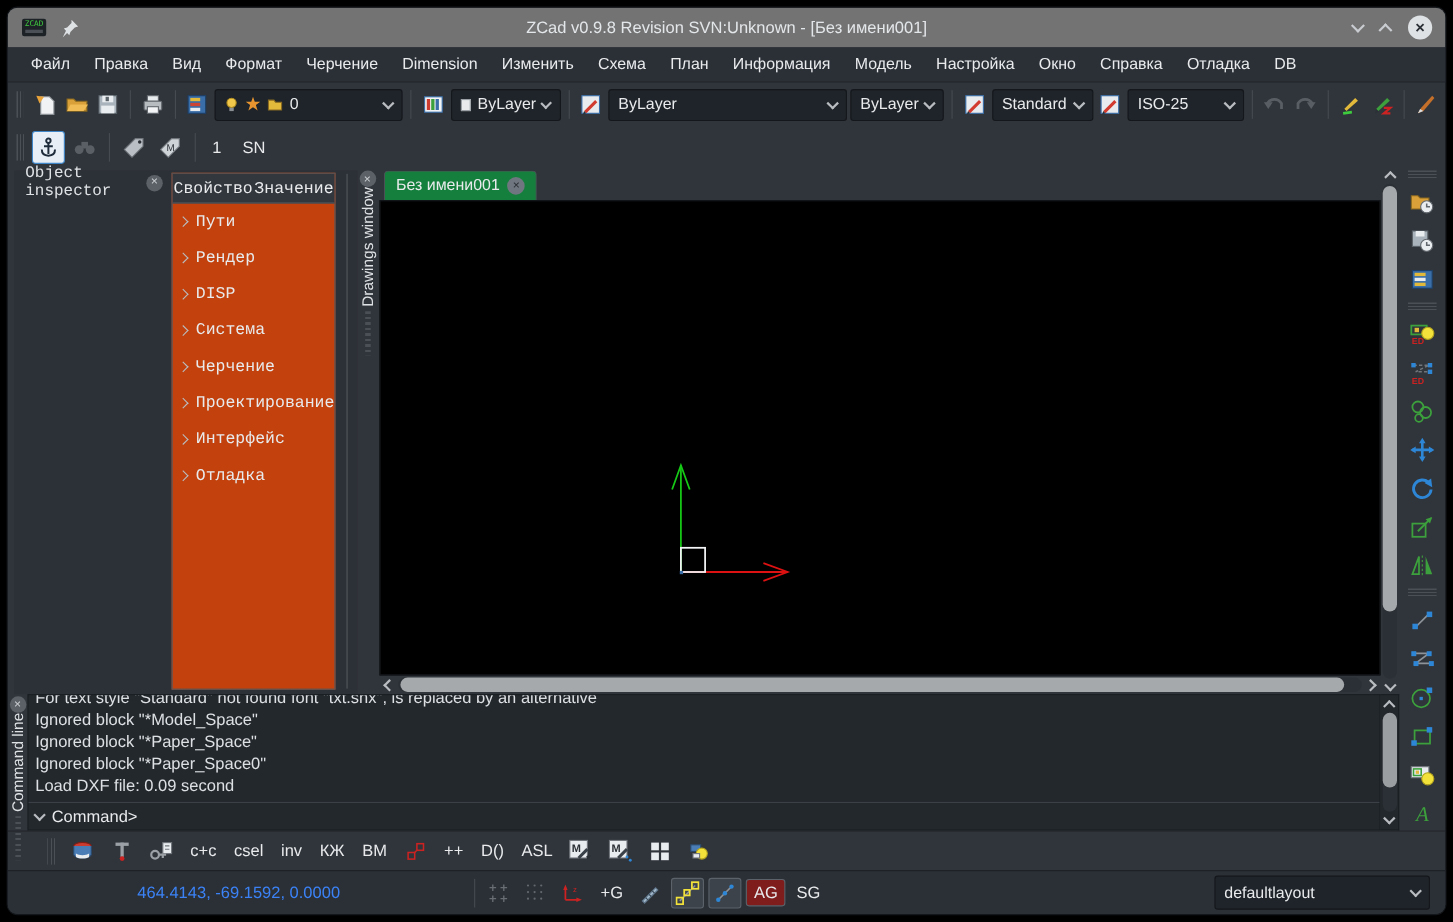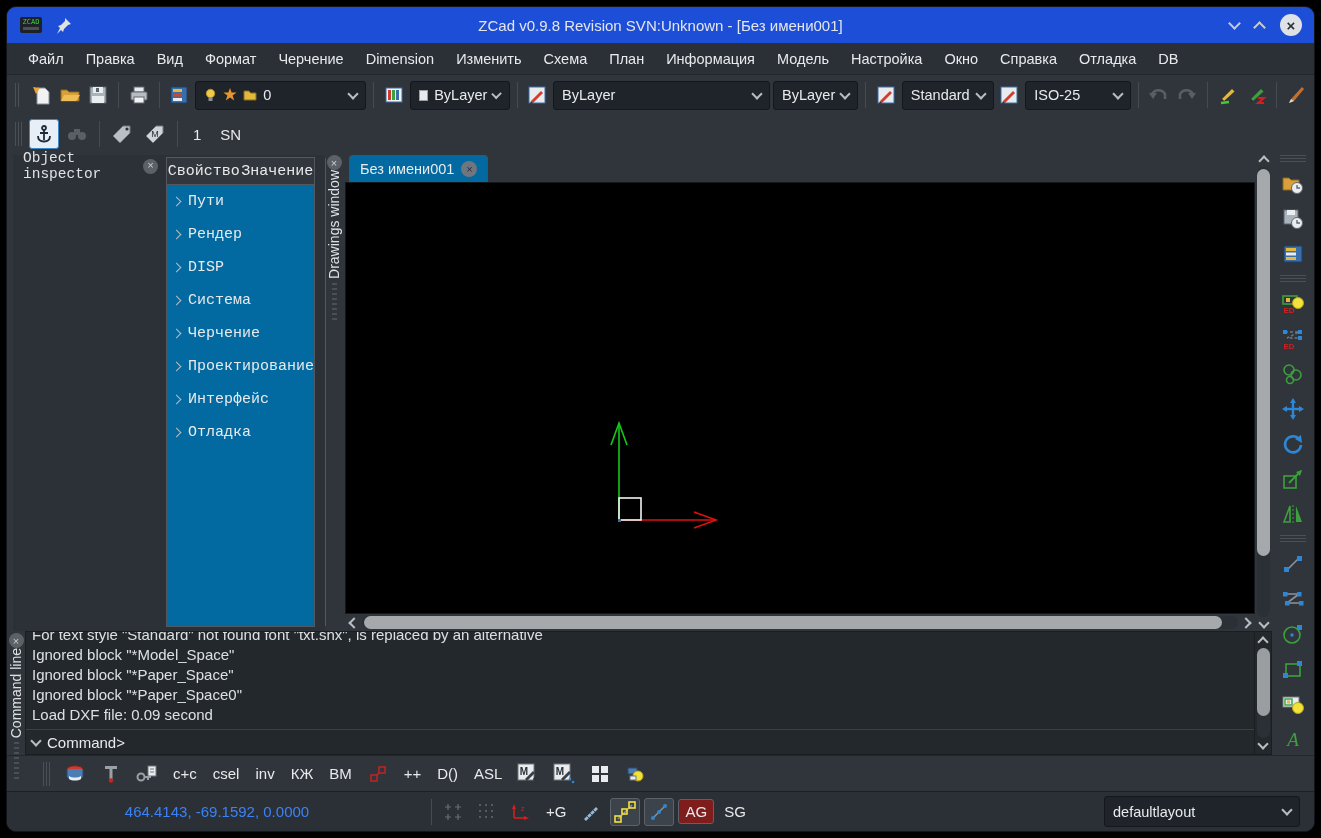--- a/index.html
+++ b/index.html
@@ -1,21 +1,21 @@
 <!DOCTYPE html>
 <html><head>
 <meta charset="utf-8">
 <style>
   * { margin:0; padding:0; box-sizing:border-box; }
   html,body { width:1321px; height:838px; background:#000; font-family:"Liberation Sans", sans-serif; overflow:hidden; }
   .window { position:absolute; inset:6px; background:#30353b; border-radius:10px; border:1px solid #13161a;
             display:flex; flex-direction:column; overflow:hidden; color:#e8eaec; }
 
   
-  .titlebar { height:36px; background:#1d4ed8; display:flex; align-items:center; padding:0 12px; flex:0 0 auto; }
+  .titlebar { height:36px; background:#737373; display:flex; align-items:center; padding:0 12px; flex:0 0 auto; }
   .titlebar .title { position:absolute; left:0; right:0; text-align:center; font-size:15px; color:#e4e7ea; pointer-events:none; }
   .winbtns { margin-left:auto; display:flex; align-items:center; gap:16px; z-index:2; }
   .chev { width:9px; height:9px; border-right:2px solid #c9ccd0; border-bottom:2px solid #c9ccd0; }
   .chev.down { transform:rotate(45deg); margin-top:-4px; }
   .chev.up { transform:rotate(-135deg); margin-top:4px; }
   .closebtn { width:22px; height:22px; border-radius:50%; background:#dfe2e5; color:#2b3036; font-size:15px;
               display:flex; align-items:center; justify-content:center; font-weight:bold; }
 
   
   .menubar { height:32px; background:#2b3037; display:flex; align-items:center; padding:0 10px; font-size:14.5px;
@@ -45,41 +45,41 @@
 
   
   .inspector { width:312px; flex:0 0 auto; display:flex; flex-direction:row; margin:2px 0 0 6px;
                background:#2c3137;font-family:Liberation Mono, monospace; }
   .insp-title { height:22px; display:flex; align-items:center; gap:6px; padding:0 4px; }
   .dblline { flex:1; height:7px;
              background:repeating-linear-gradient(to bottom,#4a5056 0 1px,transparent 1px 3px); }
   .insp-title .t { font-size:14.5px; color:#dfe2e5; }
   .xcircle { width:15px; height:15px; border-radius:50%; background:#5b6167; color:#caced2; font-size:11px;
              display:flex; align-items:center; justify-content:center; flex:0 0 auto; }
-  .insp-table { flex:1; margin:2px 10px 4px 4px; border:1px solid #53585e; position:relative;
-                display:flex; flex-direction:column; background:#0369a1; }
+  .insp-table { flex:1; margin:2px 20px 4px 4px; border:1px solid #53585e; position:relative;
+                display:flex; flex-direction:column; background:#c2410c; }
   .insp-head { height:27px; display:flex; border-bottom:1px solid #53585e; background:#32373d; }
   .insp-head div { flex:1; display:flex; align-items:center; justify-content:center; font-size:15px; }
   .insp-col-div { position:absolute; top:0; bottom:0; left:158px; width:1px; background:#53585e; }
   .insp-row { height:33px; display:flex; align-items:center; gap:8px; padding-left:6px; font-size:15px; }
   .row-chev { width:7px; height:7px; border-right:1.6px solid #b9bdc1; border-bottom:1.6px solid #b9bdc1;
               transform:rotate(-45deg); flex:0 0 auto; }
 
   
   .vsplit { width:18px; flex:0 0 auto; display:flex; flex-direction:column; align-items:center; padding-top:2px; }
   .vlabel-wrap { flex:1; display:flex; flex-direction:column; align-items:center; justify-content:flex-start; gap:4px; }
   .vlabel { writing-mode:vertical-rl; transform:rotate(180deg); font-size:14px; color:#dfe2e5; }
   .vdots { width:5px; flex:0 0 40px;
            background:repeating-linear-gradient(to bottom,#4a5056 0 2px,transparent 2px 5px); }
 
   
   .drawing-region { flex:1; display:grid; grid-template-columns:1fr 17px; grid-template-rows:29px 1fr 17px;
                     min-width:0; padding-left:2px; }
   .tabbar { grid-area:1/1/2/2; display:flex; align-items:flex-end; padding-left:4px; }
-  .tab { height:27px; background:#0369a1; border:1px solid #4a5056; border-bottom:none;
+  .tab { height:27px; background:#15803d; border:1px solid #4a5056; border-bottom:none;
          border-radius:4px 4px 0 0; display:flex; align-items:center; gap:7px; padding:0 10px; font-size:14.5px; }
   .tab-close { width:16px; height:16px; border-radius:50%; background:#707680; color:#2b3036; font-size:11px;
                display:flex; align-items:center; justify-content:center; }
   .canvas { grid-area:2/1/3/2; background:#000; border:1px solid #15181c; position:relative; overflow:hidden; }
   .vscroll { grid-area:1/2/4/3; display:flex; flex-direction:column; align-items:center; padding:1px 0; }
   .vscroll .track { flex:1; width:13px; background:#2b3036; border-radius:7px; position:relative; margin:2px 0; }
   .vscroll .thumb { position:absolute; top:2px; left:0; width:13px; height:86%; background:#a6a9ac; border-radius:7px; }
   .sarrow { width:8px; height:8px; border-right:2px solid #b9bdc1; border-bottom:2px solid #b9bdc1; flex:0 0 auto; }
   .sarrow.up { transform:rotate(-135deg); margin-top:3px; }
   .sarrow.down { transform:rotate(45deg); margin-bottom:3px; }

